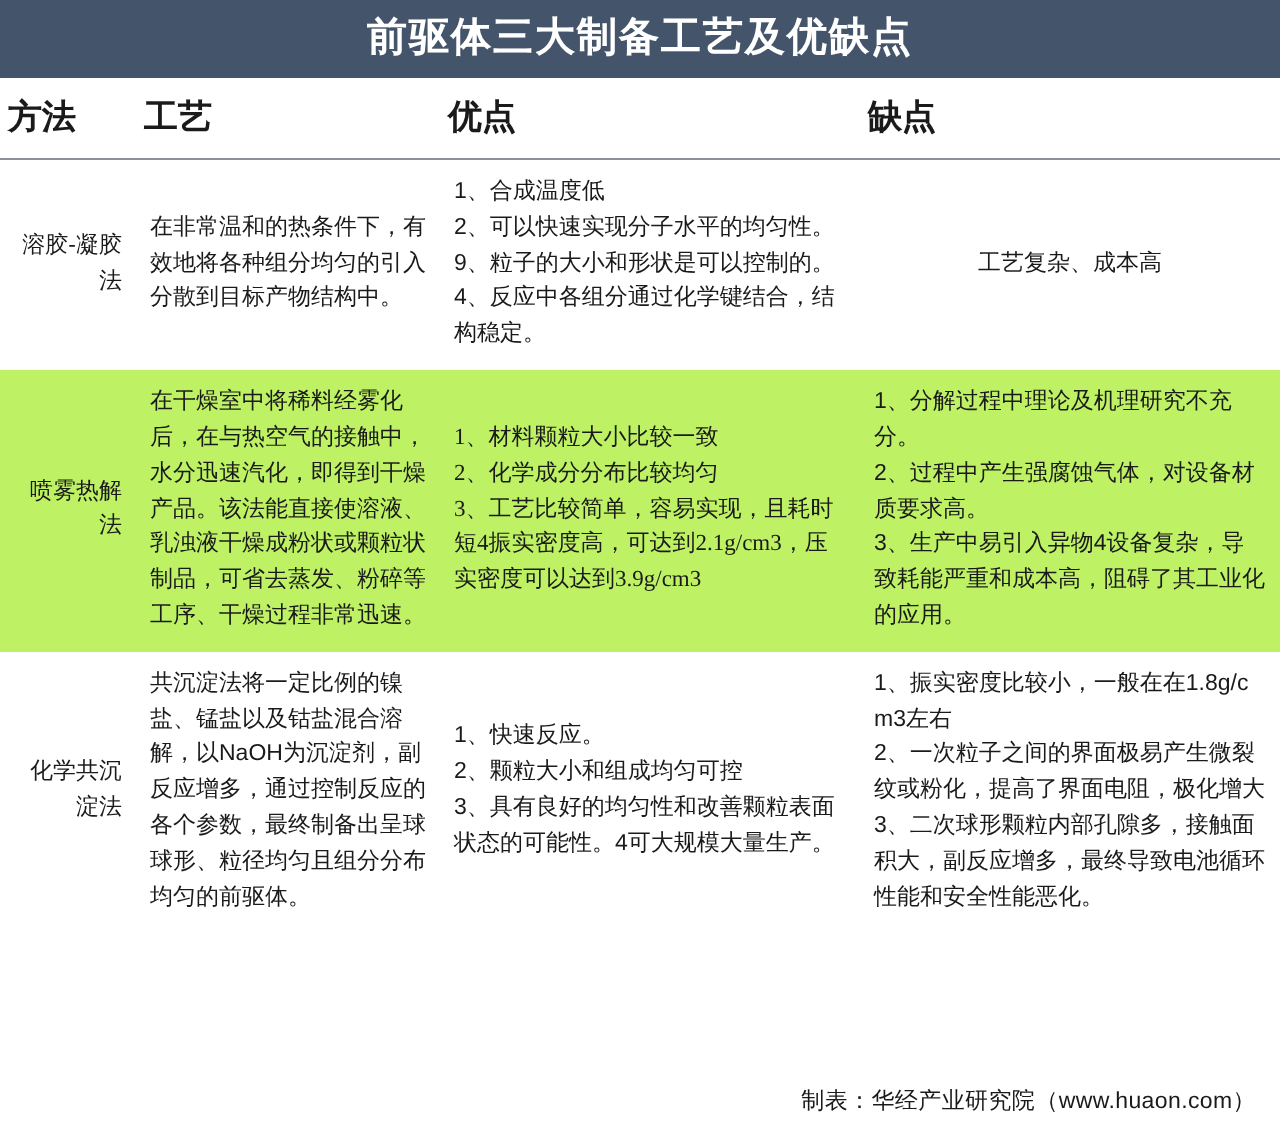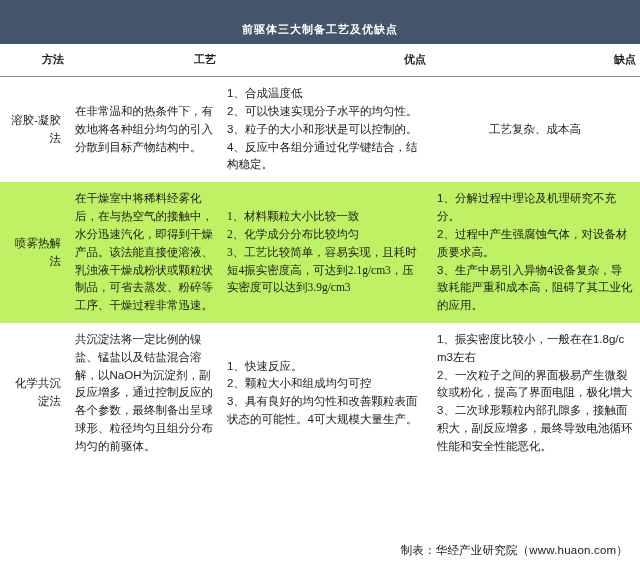--- a/index.html
+++ b/index.html
@@ -17,35 +17,35 @@
   .page {
     width: 640px;
     height: 564px;
     position: relative;
     box-sizing: border-box;
   }
   .title-bar {
     background: #44546a;
     color: #ffffff;
     text-align: center;
-    font-size: 11px;
+    font-size: 20px;
     font-weight: bold;
     letter-spacing: 1px;
-    padding: 23px 0 8px 0;
+    padding: 7px 0 8px 0;
     line-height: 1.2;
   }
   table.main {
     width: 640px;
     border-collapse: collapse;
     table-layout: fixed;
   }
   table.main th {
-    font-size: 11px;
+    font-size: 17px;
     font-weight: bold;
-    text-align: right;
+    text-align: left;
     padding: 8px 4px 9px 4px;
     border-bottom: 1.5px solid #8a8f98;
     background: #ffffff;
     color: #1a1a1a;
   }
   table.main td {
     font-size: 11.5px;
     line-height: 1.55;
     vertical-align: middle;
     padding: 8px 7px;
@@ -103,21 +103,21 @@
         <th>优点</th>
         <th>缺点</th>
       </tr>
     </thead>
     <tbody>
       <tr class="row-plain">
         <td class="cell-method">溶胶-凝胶法</td>
         <td class="cell-body">在非常温和的热条件下，有效地将各种组分均匀的引入分散到目标产物结构中。</td>
         <td class="cell-body" style="white-space: pre-line;">1、合成温度低
 2、可以快速实现分子水平的均匀性。
-3、粒子的大小和形状是可以控制的。
+9、粒子的大小和形状是可以控制的。
 4、反应中各组分通过化学键结合，结构稳定。</td>
         <td class="cell-center">工艺复杂、成本高</td>
       </tr>
       <tr class="row-alt">
         <td class="cell-method">喷雾热解法</td>
         <td class="cell-body">在干燥室中将稀料经雾化后，在与热空气的接触中，水分迅速汽化，即得到干燥产品。该法能直接使溶液、乳浊液干燥成粉状或颗粒状制品，可省去蒸发、粉碎等工序、干燥过程非常迅速。</td>
         <td class="cell-body" style="white-space: pre-line; font-family: Liberation Serif, serif;">1、材料颗粒大小比较一致
 2、化学成分分布比较均匀
 3、工艺比较简单，容易实现，且耗时短4振实密度高，可达到2.1g/cm3，压实密度可以达到3.9g/cm3</td>
         <td class="cell-body" style="white-space: pre-line;">1、分解过程中理论及机理研究不充分。

